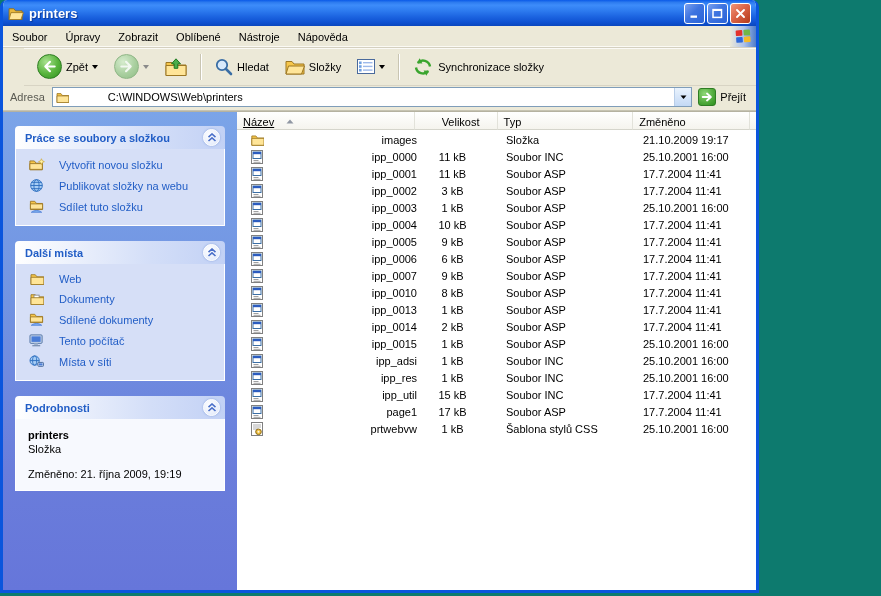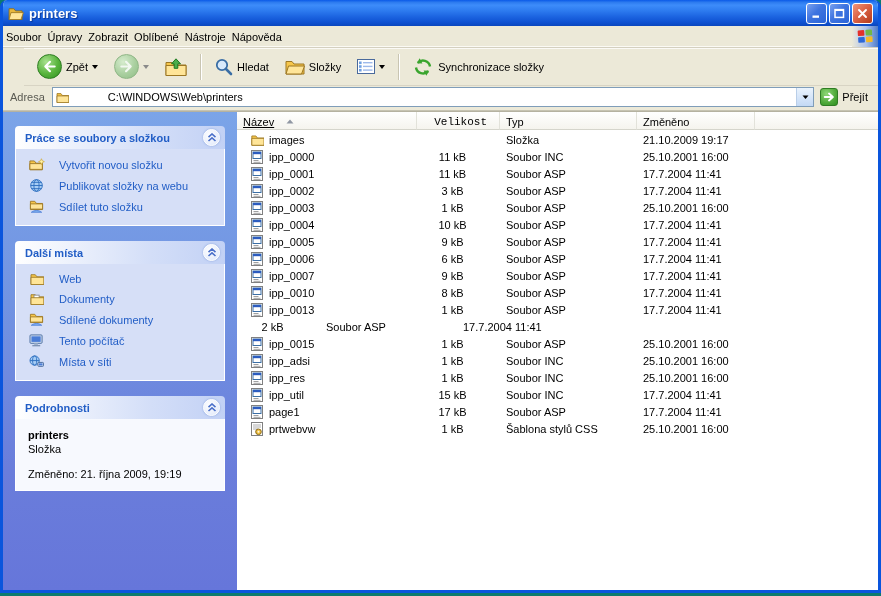--- a/index.html
+++ b/index.html
@@ -4,21 +4,21 @@
 <style>
   * { box-sizing: border-box; margin: 0; padding: 0; }
   html,body { width:881px; height:596px; }
   body {
     background:#0D7A6E;
     font-family:"Liberation Sans","DejaVu Sans",sans-serif;
     font-size:11px; color:#000;
     overflow:hidden;
   }
   .window{
-    position:absolute; top:0; left:0; width:881px; height:593px;
+    position:absolute; top:0; left:0; width:759px; height:593px;
     display:flex; flex-direction:column;
     border-left:3px solid #0A55DD; border-right:3px solid #0A55DD; border-bottom:3px solid #0A55DD;
     border-radius:7px 7px 0 0; overflow:hidden; background:#ECE9D8;
   }
   
   .titlebar{
     height:26px; flex:none; display:flex; align-items:center; padding:0 5px;
     background:linear-gradient(180deg,#0A59E8 0%,#2D7BEF 9%,#3D8CFA 20%,#2E7CF0 40%,#1B63E0 65%,#0F52D2 85%,#0A47BE 100%);
   }
   .title-icon{ display:flex; margin-right:5px; }
@@ -28,21 +28,21 @@
     display:flex; align-items:center; justify-content:center; margin-left:2px; cursor:pointer;
   }
   .winbtn.minmax{ background:linear-gradient(135deg,#7AA1EF 0%,#3E74E0 45%,#2A64D8 100%); }
   .winbtn.close{ background:linear-gradient(135deg,#F09579 0%,#DB6447 45%,#B33A1B 100%); }
   
   .menubar{
     height:22px; flex:none; display:flex; align-items:stretch; background:#ECE9D8;
     border-bottom:1px solid #D4D0C0; box-shadow:inset 0 -1px #FBFAF4;
   }
   .menu-items{ display:flex; align-items:stretch; }
-  .menu-item{ display:flex; align-items:center; padding:0 3px; cursor:default; }
+  .menu-item{ display:flex; align-items:center; padding:0 9px; cursor:default; }
   .menu-logo{
     margin-left:auto; width:26px; display:flex; align-items:center; justify-content:center;
     background:linear-gradient(90deg,#ECE9D8 0%,#A9C0EC 55%,#4E7CC9 100%);
   }
   
   .toolbar{
     height:38px; flex:none; display:flex; align-items:center; padding:0 6px; gap:2px;
     background:#ECE9D8; border-bottom:1px solid #D8D4C4; box-shadow:inset 0 1px #FBFAF6;margin-left:21px;
   }
   .tbtn{ display:flex; align-items:center; gap:4px; padding:3px 6px; border:1px solid transparent; border-radius:3px; cursor:pointer; }
@@ -111,28 +111,28 @@
   .d-mod{ margin-top:13px; }
   
   .filearea{ flex:1; display:flex; flex-direction:column; background:#fff; overflow:hidden; }
   .flhead{ display:flex; height:18px; flex:none; }
   .hcol{
     background:linear-gradient(180deg,#FFFFFF,#F5F4EE);
     border-right:1px solid #E2E2DA; border-bottom:1px solid #D5D5CC;
     padding:2px 0 0 6px; display:flex; align-items:center; cursor:pointer;
   }
   .hcol.h-name{ width:180px;text-decoration:underline; }
-  .hcol.h-size{ width:83px; justify-content:flex-end; padding-right:12px;font-family:Liberation Mono, monospace; }
+  .hcol.h-size{ width:83px; justify-content:flex-end; padding-right:17px; }
   .hcol.h-type{ width:137px; }
   .hcol.h-date{ width:118px; }
   .hcol.h-fill{ flex:1; border-right:none; cursor:default; }
   .sort-ico{ display:flex; margin-left:12px; }
   .flbody{ flex:1; overflow:hidden; padding-top:1px; }
   .frow{ display:flex; height:17px; align-items:center; cursor:default; }
-  .c-name{ width:180px; display:flex; align-items:center; gap:5px; padding-left:14px; overflow:hidden; }
+  .c-name{ width:180px; display:flex; align-items:center; gap:5px; padding-left:14px; overflow:hidden;justify-content:space-between; }
   .f-icon{ width:13px; flex:none; display:flex; }
   .c-size{ width:83px; text-align:center; padding-right:12px; }
   .c-type{ width:137px; padding-left:6px; }
   .c-date{ width:118px; padding-left:6px; }
 </style>
 </head>
 <body>
 
 <div class="window">
 
@@ -615,20 +615,32 @@
                   <rect x="2.5" y="11.8" width="7" height="1" fill="#A0A0A0"></rect>
                 </svg>
               </span>
               <span>ipp_0013</span>
             </div>
             <div class="c-size">1 kB</div>
             <div class="c-type">Soubor ASP</div>
             <div class="c-date">17.7.2004 11:41</div>
           </div>
           <div class="frow">
+            <div class="c-name">
+              <span class="f-icon">
+                <svg width="12" height="14" viewBox="0 0 12 14">
+                  <rect x="0.5" y="0.5" width="11" height="13" fill="#FFFFFF" stroke="#808080"></rect>
+                  <rect x="2" y="2" width="8" height="6.5" fill="#FFFFFF" stroke="#3A6EA5"></rect>
+                  <rect x="2" y="2" width="8" height="2.2" fill="#2B5BBF"></rect>
+                  <rect x="2.5" y="10" width="5" height="1" fill="#A0A0A0"></rect>
+                  <rect x="2.5" y="11.8" width="7" height="1" fill="#A0A0A0"></rect>
+                </svg>
+              </span>
+              <span>ipp_0014</span>
+            </div>
             <div class="c-size">2 kB</div>
             <div class="c-type">Soubor ASP</div>
             <div class="c-date">17.7.2004 11:41</div>
           </div>
           <div class="frow">
             <div class="c-name">
               <span class="f-icon">
                 <svg width="12" height="14" viewBox="0 0 12 14">
                   <rect x="0.5" y="0.5" width="11" height="13" fill="#FFFFFF" stroke="#808080"></rect>
                   <rect x="2" y="2" width="8" height="6.5" fill="#FFFFFF" stroke="#3A6EA5"></rect>

